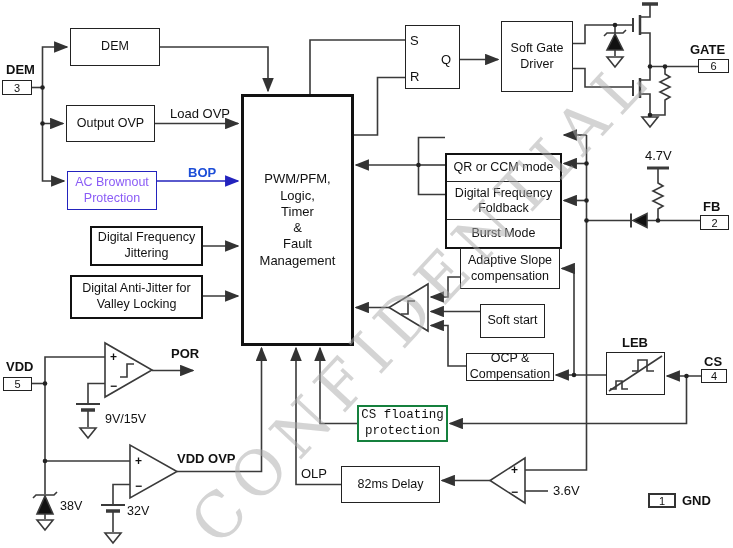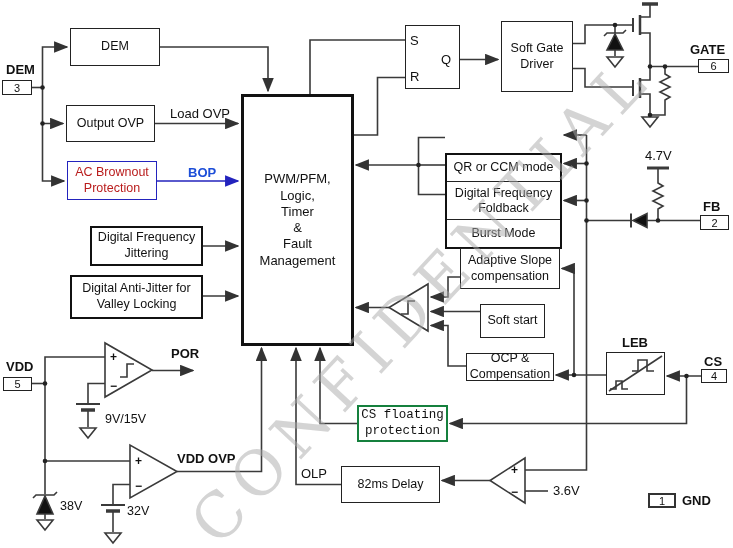--- a/index.html
+++ b/index.html
@@ -10,21 +10,21 @@
   .b-thin{border:1.5px solid #222;}
   .b-med{border:2px solid #15803d;font-family:Liberation Mono, monospace;}
   .b-thick{border:2.5px solid #111;}
   .b-xthick{border:3px solid #111;}
   .pinbox{position:absolute;background:#fff;border:1.6px solid #222;display:flex;align-items:center;
        justify-content:center;font-size:11px;z-index:2;box-sizing:border-box;}
   .pinbox.thick{border:2.2px solid #333;}
   .lbl{position:absolute;font-size:13px;z-index:2;white-space:nowrap;}
   .lbl-b{font-weight:bold;}
   .blue{color:#1d4ed8;}
-  .ac{border:1.6px solid #2323bd;color:#b91c1c;}
+  .ac{border:1.6px solid #2323bd;color:#8b5cf6;margin-top:10px;}
   #wires{position:absolute;left:0;top:0;z-index:3;}
   #stack{position:absolute;left:445px;top:121px;width:117px;height:96px;border:2.5px solid #111;
          background:#fff;z-index:2;box-sizing:border-box;display:flex;flex-direction:column;margin-top:32px;}
   #stack .cell{flex:1;display:flex;align-items:center;justify-content:center;text-align:center;
          white-space:pre-line;font-size:12.5px;line-height:1.2;}
   #stack .cell + .cell{border-top:1.6px solid #222;}
   #watermark{position:absolute;left:0;top:0;width:733px;height:548px;display:flex;align-items:center;
          justify-content:center;z-index:5;pointer-events:none;}
   #watermark span{font-family:"DejaVu Serif",serif;font-size:62px;letter-spacing:0.16em;
          color:#aaaaaa;opacity:0.5;transform:translate(55px,25px) rotate(-47deg);white-space:nowrap;}

